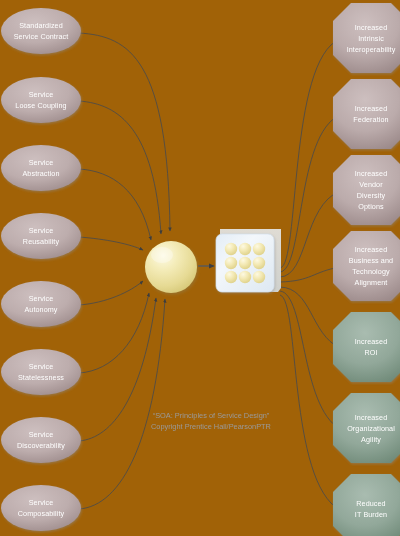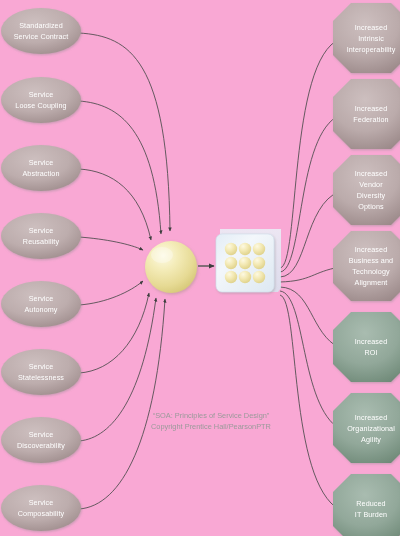--- a/index.html
+++ b/index.html
@@ -10,21 +10,21 @@
   body {
     width: 400px;
     height: 536px;
     overflow: hidden;
     font-family: "Liberation Sans", sans-serif;
   }
   #diagram-root {
     position: relative;
     width: 400px;
     height: 536px;
-    background: #f9a8d4;
+    background: #a16207;
   }
   svg#diagram-svg {
     display: block;
     width: 400px;
     height: 536px;
   }
   .node-label {
     fill: #ffffff;
     font-family: "Liberation Sans", sans-serif;
     font-size: 7.2px;

